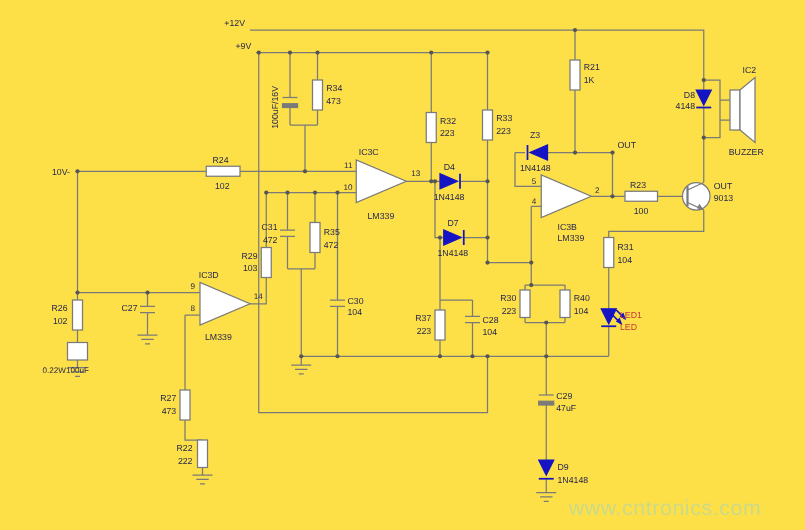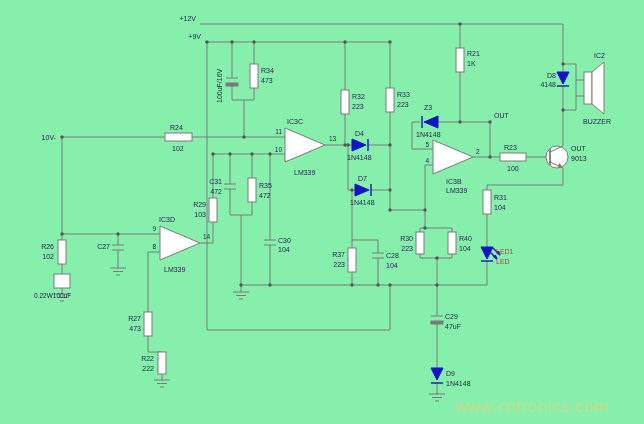--- a/index.html
+++ b/index.html
@@ -1,16 +1,16 @@
 <!DOCTYPE html>
 <html><head>
 <meta charset="utf-8">
 <style>
   html,body{margin:0;padding:0;background:#ffffff;}
-  .wrap{width:644px;height:424px;position:relative;background:#86efac;overflow:hidden;}
+  .wrap{width:644px;height:424px;position:relative;background:#fde047;overflow:hidden;}
   svg{position:absolute;left:0;top:0;}
   .wire{stroke:#7a7a7a;stroke-width:1;fill:none;}
   .sym{stroke:#7a7a7a;stroke-width:1;fill:#ffffff;}
   .dio{fill:#1414c4;stroke:#1414c4;stroke-width:1;}
   .diol{stroke:#1414c4;stroke-width:1.4;fill:none;}
   .dot{fill:#555;}
   .lbl{font:7px "Liberation Sans", sans-serif;fill:#26264f;}
   .pin{font:6.5px "Liberation Sans", sans-serif;fill:#26264f;}
   .red{fill:#c23a3a;}
   .wm{font:17px "Liberation Sans", sans-serif;fill:#ccd98a;letter-spacing:.5px;}

